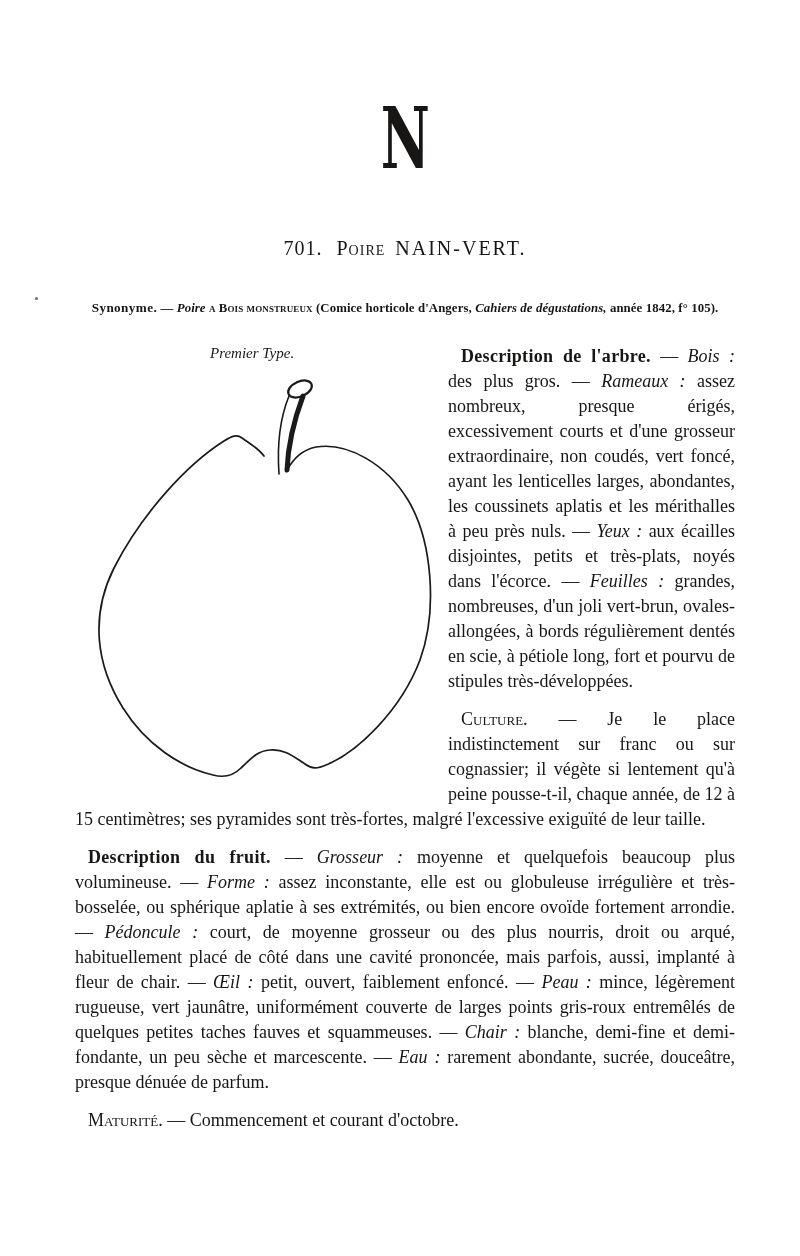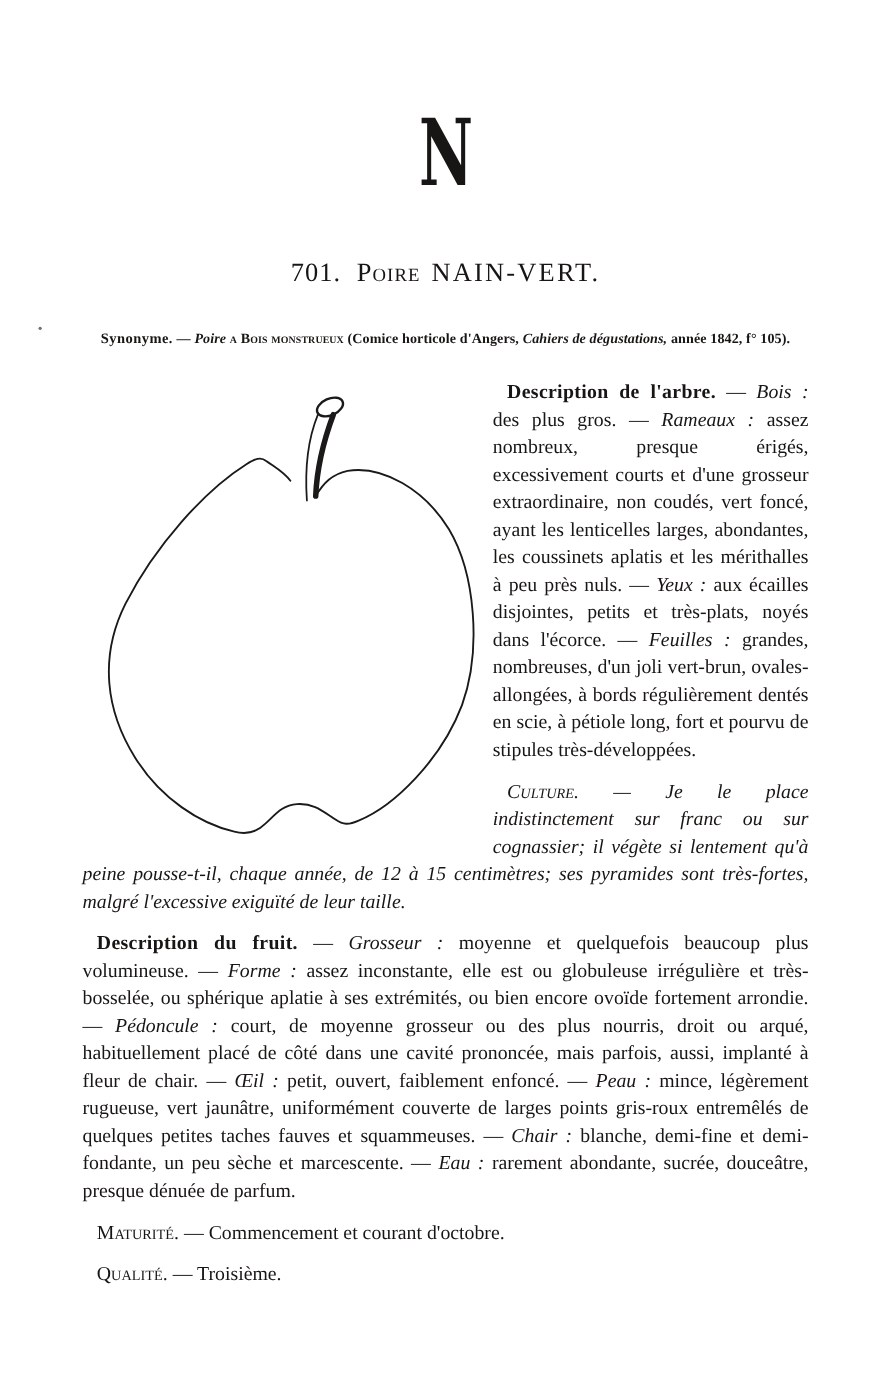--- a/index.html
+++ b/index.html
@@ -27,21 +27,21 @@
     text-align: center;
     font-size: 84px; line-height: 86px;
     font-weight: bold;
     font-family: "DejaVu Serif", serif;
   }
   .letter-n span { display: inline-block; transform: scaleX(0.64); }
 
   .title {
     margin: 52px 0 0 0;
     text-align: center;
-    font-size: 24px; line-height: 28px;
+    font-size: 20px; line-height: 28px;
     font-weight: normal;
     white-space: nowrap;
   }
   .t-num { margin-right: 14px; letter-spacing: 1px; }
   .t-sp  { margin-right: 10px; letter-spacing: 1px; }
   .t-var { letter-spacing: 2px; }
 
   .sc { font-variant: small-caps; }
 
   .synonym {
@@ -69,21 +69,21 @@
 
   .body-par {
     margin: 13px;
     font-size: 18px;
     line-height: 25px;
     text-align: justify;
     text-indent: 13px;
   }
   .lead { font-weight: bold; letter-spacing: 0.3px; }
   .fertilite { margin-top: 8px; }
-  .culture   { margin-top: 6px; font-style: italic; }
+  .culture   { margin-top: 6px; }
   .fruit     { clear: both; margin-top: 13px; }
   .maturite  { margin-top: 13px; text-align: left; }
   .qualite   { margin-top: 11px; text-align: left; }
 </style>
 </head>
 <body>
 
 <div class="page">
   <div class="speck"></div>
 
@@ -101,20 +101,21 @@
       <i>Poire</i>
       <span class="sc">a Bois monstrueux</span>
       <span>(Comice horticole d'Angers,</span>
       <i>Cahiers de dégustations,</i>
       <span>année 1842, f° 105).</span>
     </p>
 
     <div class="flow">
 
       <figure class="pear-figure">
+        <figcaption class="fig-caption">Premier Type.</figcaption>
         <svg class="pear-svg" width="352" height="428" viewBox="0 0 352 428" fill="none" stroke="#1c1a18" stroke-linecap="round">
           <path stroke-width="1.7" d="
             M201,100
             C208,88 216,80 230,77
             C262,72 300,94 322,130
             C346,170 352,240 334,290
             C315,340 272,382 240,395
             C231,399 226,399 219,394
             C208,387 200,379 184,380
             C170,381 164,390 155,398
@@ -168,21 +169,16 @@
         <i>Eau :</i>
         <span>rarement abondante, sucrée, douceâtre, presque dénuée de parfum.</span>
       </p>
 
       <p class="body-par maturite">
         <span class="sc">Maturité.</span>
         <span>—</span>
         <span>Commencement et courant d'octobre.</span>
       </p>
 
-      <p class="body-par qualite">
-        <span class="sc">Qualité.</span>
-        <span>—</span>
-        <span>Troisième.</span>
-      </p>
 
     </div>
   </div>
 </div>
 
 </body></html>

